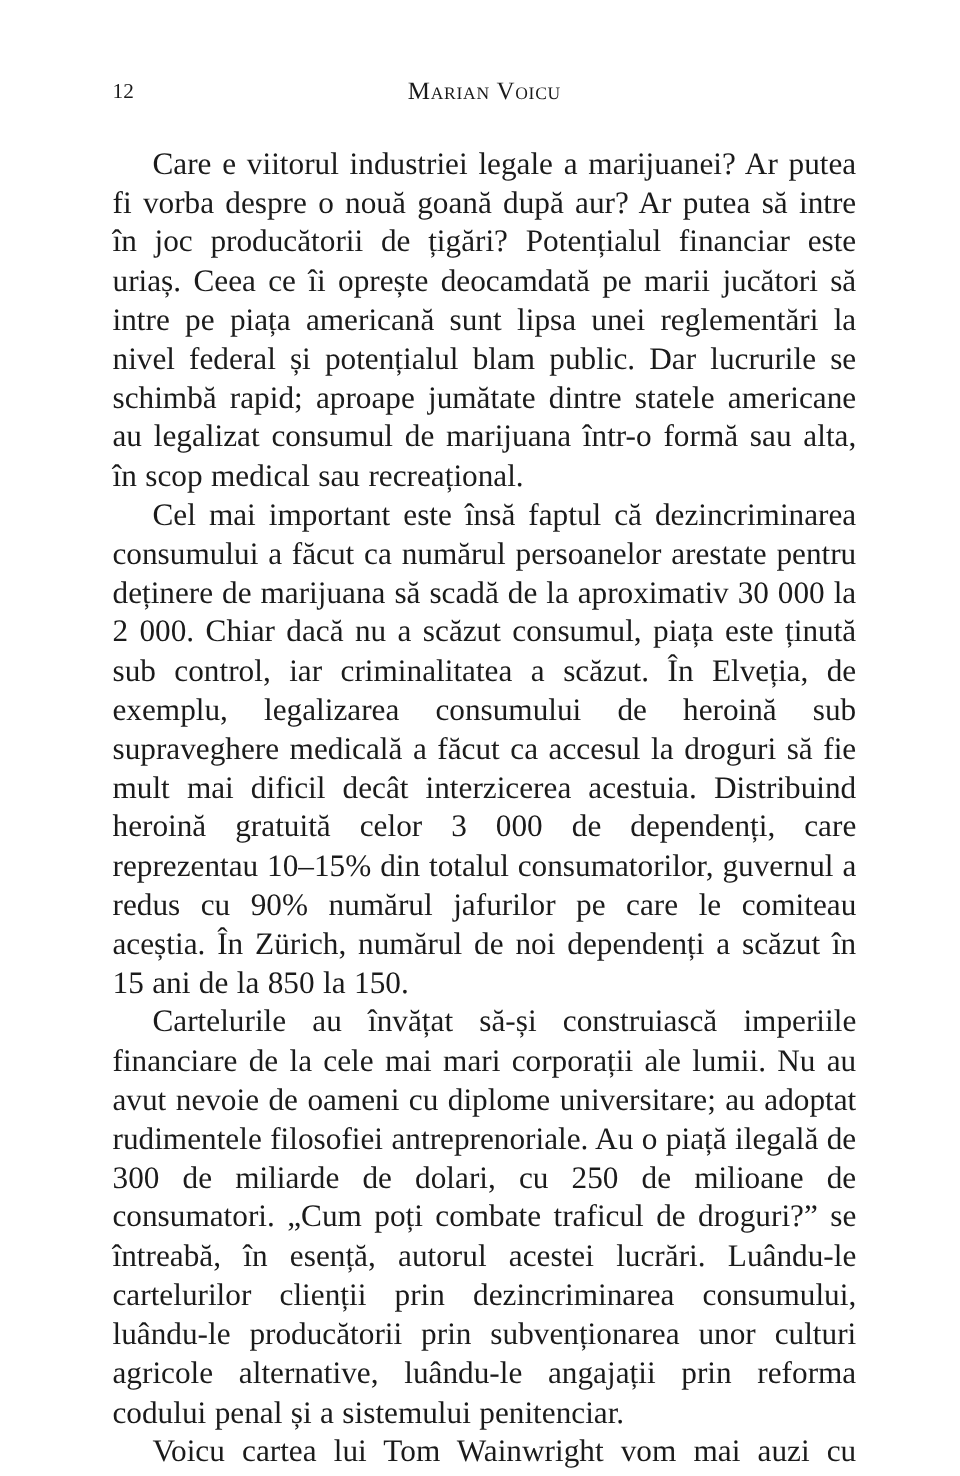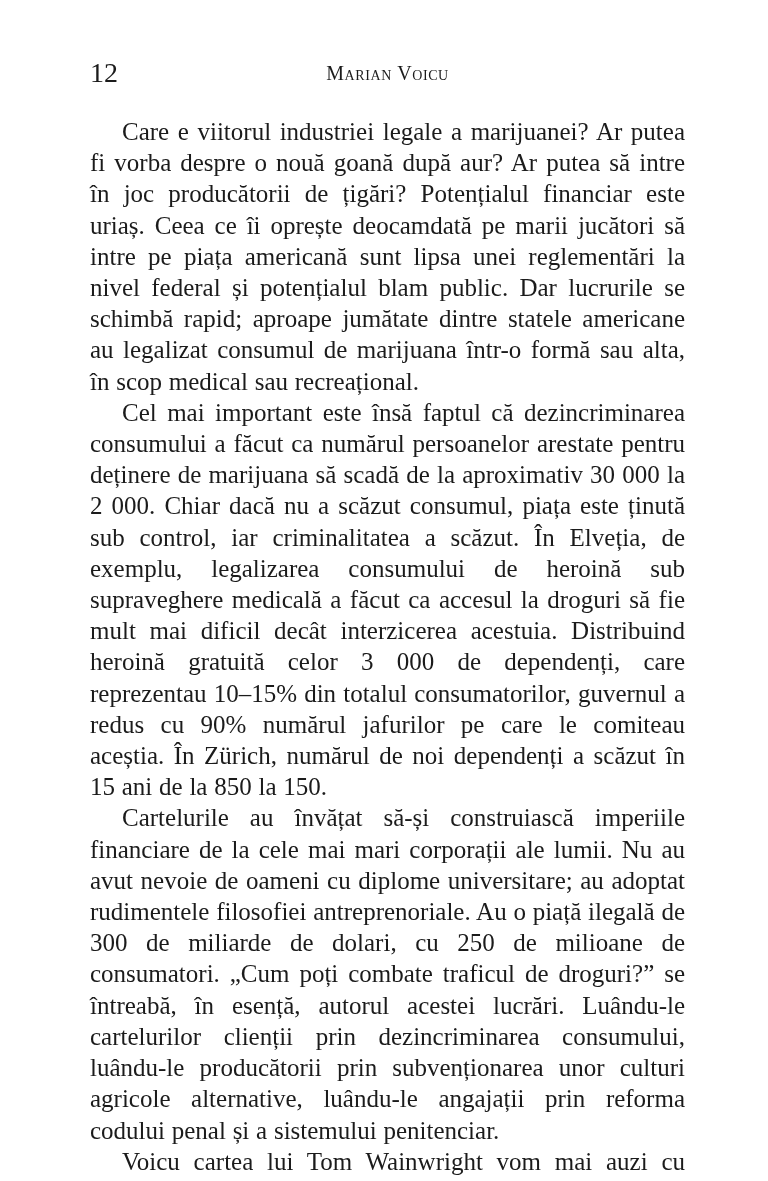--- a/index.html
+++ b/index.html
@@ -21,21 +21,21 @@
   }
   .running-head {
     position: relative;
     height: 26px;
     margin-bottom: 30px;
   }
   .page-number {
     position: absolute;
     left: 0;
     top: 0;
-    font-size: 28px;
+    font-size: 17px;
     line-height: 26px;
   }
   .running-title {
     position: absolute;
     left: 0;
     right: 0;
     top: 0;
     text-align: center;
     font-variant: small-caps;
     letter-spacing: 0.6px;

